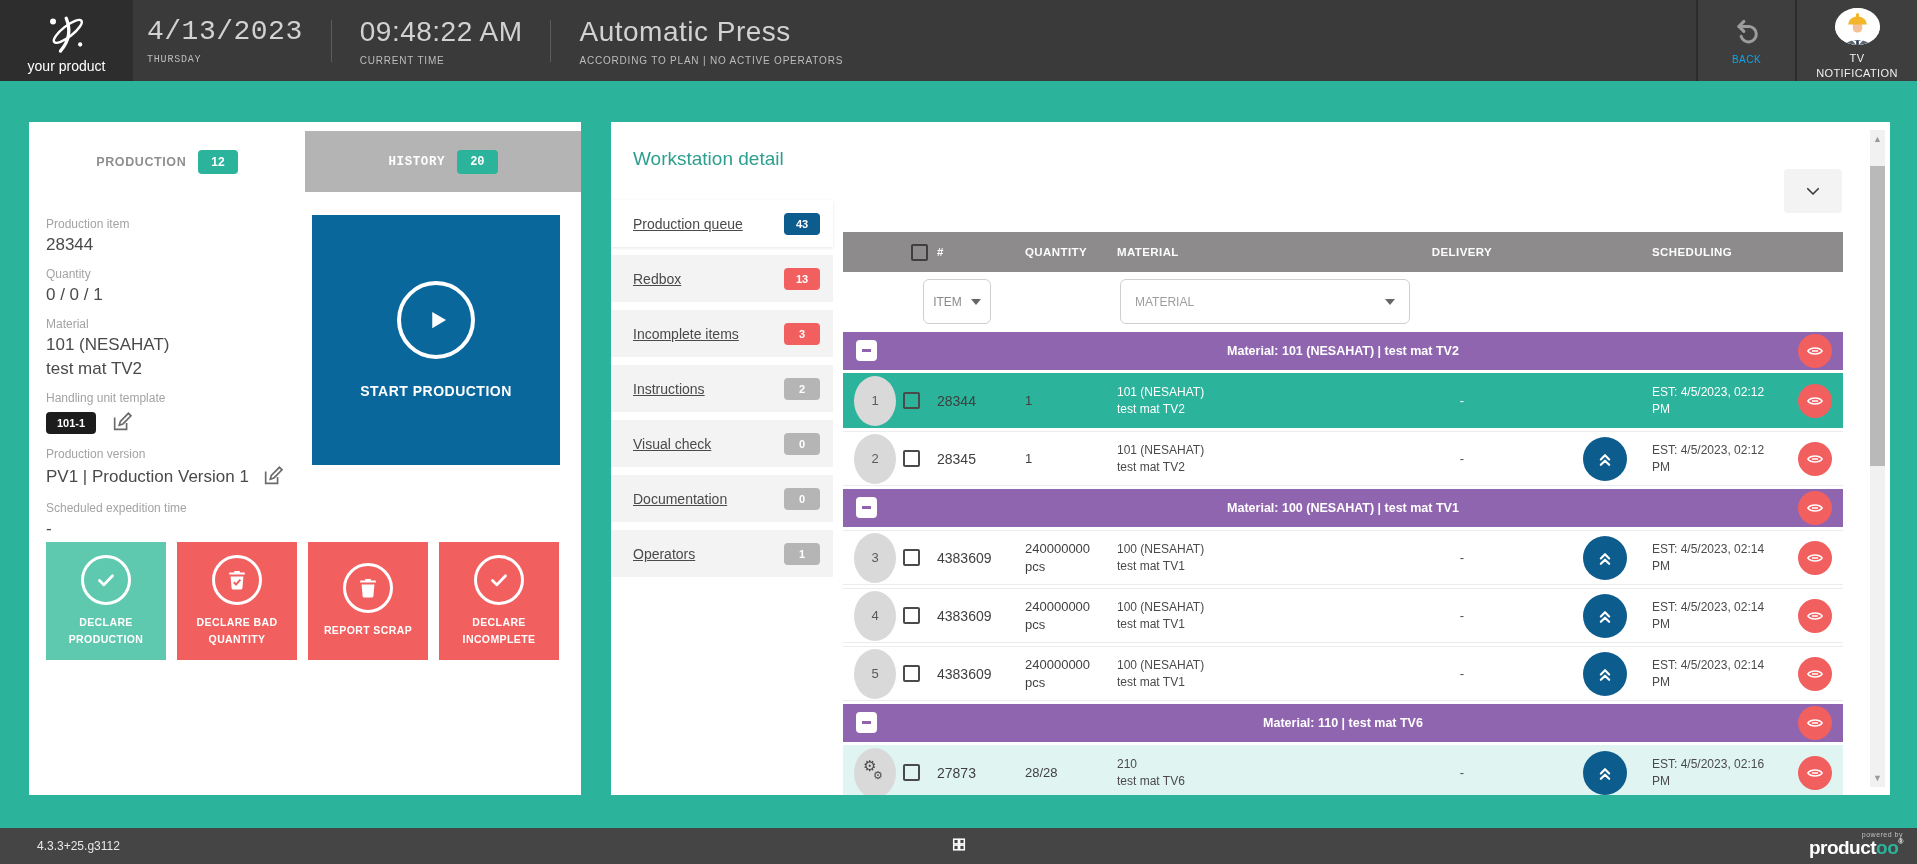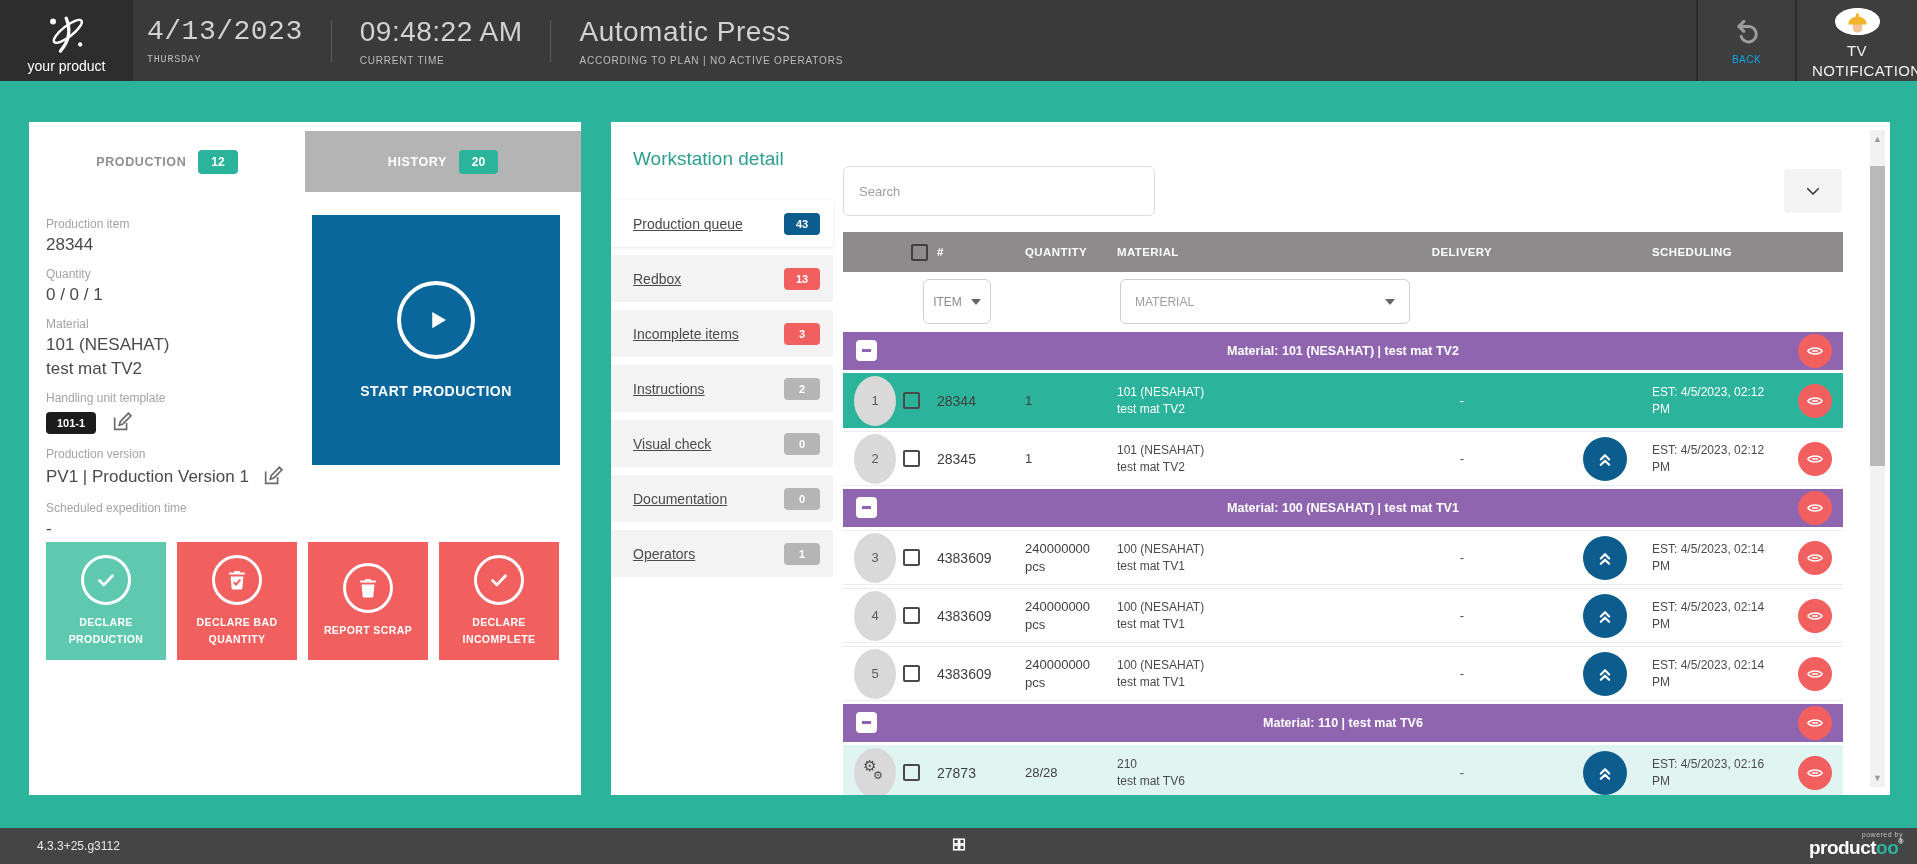--- a/index.html
+++ b/index.html
@@ -14,28 +14,28 @@
   .hdr-sec { display:flex; flex-direction:column; justify-content:center; padding:0 28px; }
   .hdr-sec .val { color:#d2d2d2; font-size:28px; letter-spacing:0.5px; }
   .hdr-sec .sub { color:#bdbdbd; font-size:10px; letter-spacing:0.8px; margin-top:7px; }
   .hdr-div { width:1px; height:42px; background:#5c5c5c; align-self:center; }
   .hdr-spacer { flex:1; }
   .back-block { width:99px; background:#3e3e3e; border-left:2px solid #2c2c2c; display:flex; flex-direction:column; align-items:center; justify-content:center; gap:7px; cursor:pointer; }
   .back-block svg { width:34px; height:30px; }
   .back-label { color:#0ea5e9; font-size:10px; letter-spacing:0.5px; }
   .tv-block { width:122px; background:#3e3e3e; border-left:2px solid #2c2c2c; display:flex; flex-direction:column; align-items:center; justify-content:flex-start; padding-top:8px; cursor:pointer; }
   .avatar { width:45px; height:45px; border-radius:50%; overflow:hidden; background:#fff; }
-  .tv-label { color:#f0f0f0; font-size:15px; letter-spacing:0.4px; margin-top:6px; width:90px; text-align:center; line-height:1.35; }
+  .tv-label { color:#f0f0f0; font-size:11px; letter-spacing:0.4px; margin-top:6px; width:90px; text-align:center; line-height:1.35; }
 
   
   .left-card { position:absolute; left:29px; top:122px; width:552px; height:673px; background:#fff; }
   .tabs { margin-top:9px; height:61px; display:flex; }
   .tab { flex:1; display:flex; align-items:center; justify-content:center; gap:12px; cursor:pointer; }
   .tab .tab-label { font-size:12.5px; font-weight:bold; letter-spacing:0.6px; color:#8f8f8f; }
-  .tab.inactive { background:#b4b4b4; }
+  .tab.inactive { background:#b4b4b4;font-family:Liberation Mono, monospace; }
   .tab.inactive .tab-label { color:#fff; }
   .badge-teal { background:#2bb39c; color:#fff; border-radius:4px; padding:5px 13px; font-size:12px; font-weight:bold; }
   .fields { position:absolute; left:17px; top:95px; width:262px; }
   .f-label { font-size:12px; color:#a3a3a3; line-height:14px; margin-top:12px; }
   .f-label:first-child { margin-top:0; }
   .f-value { font-size:17px; color:#4a4a4a; line-height:20px; margin-top:4px; }
   .chip-row { display:flex; align-items:center; gap:14px; margin-top:6px; height:24px; }
   .chip-black { background:#1c1c1c; color:#fff; font-size:11px; font-weight:bold; padding:5px 11px; border-radius:4px; }
   .edit-btn { background:none; border:none; cursor:pointer; width:24px; height:24px; padding:0; }
   .value-row { display:flex; align-items:center; gap:12px; }
@@ -289,21 +289,20 @@
             <span class="menu-badge" style="background: rgb(181, 181, 181);">0</span>
           </div>
           <div class="menu-item">
             <span class="menu-label">Operators</span>
             <span class="menu-badge" style="background: rgb(181, 181, 181);">1</span>
           </div>
         </div>
     </div>
 
     <div class="content">
-      <input class="search" type="text" placeholder="Search" style="">
       <button class="collapse-btn">
         <svg viewBox="0 0 24 24" width="18" height="18" fill="none" stroke="#3a3a3a" stroke-width="2.2" stroke-linecap="round" stroke-linejoin="round">
             <path d="M5 9 l7 7 7-7"></path>
           </svg>
       </button>
 
       <div class="qheader qgrid">
         <div></div>
         <div>
             <span class="checkbox"></span>

